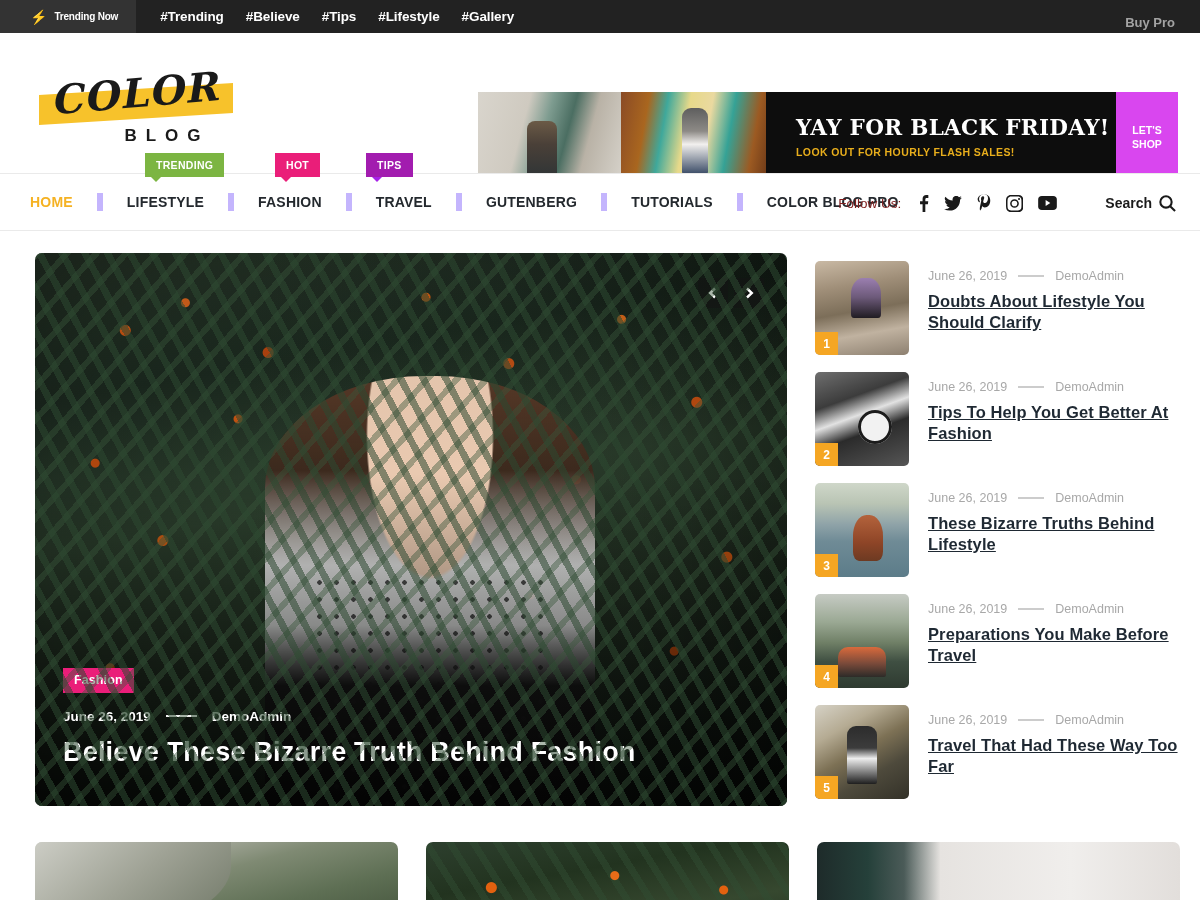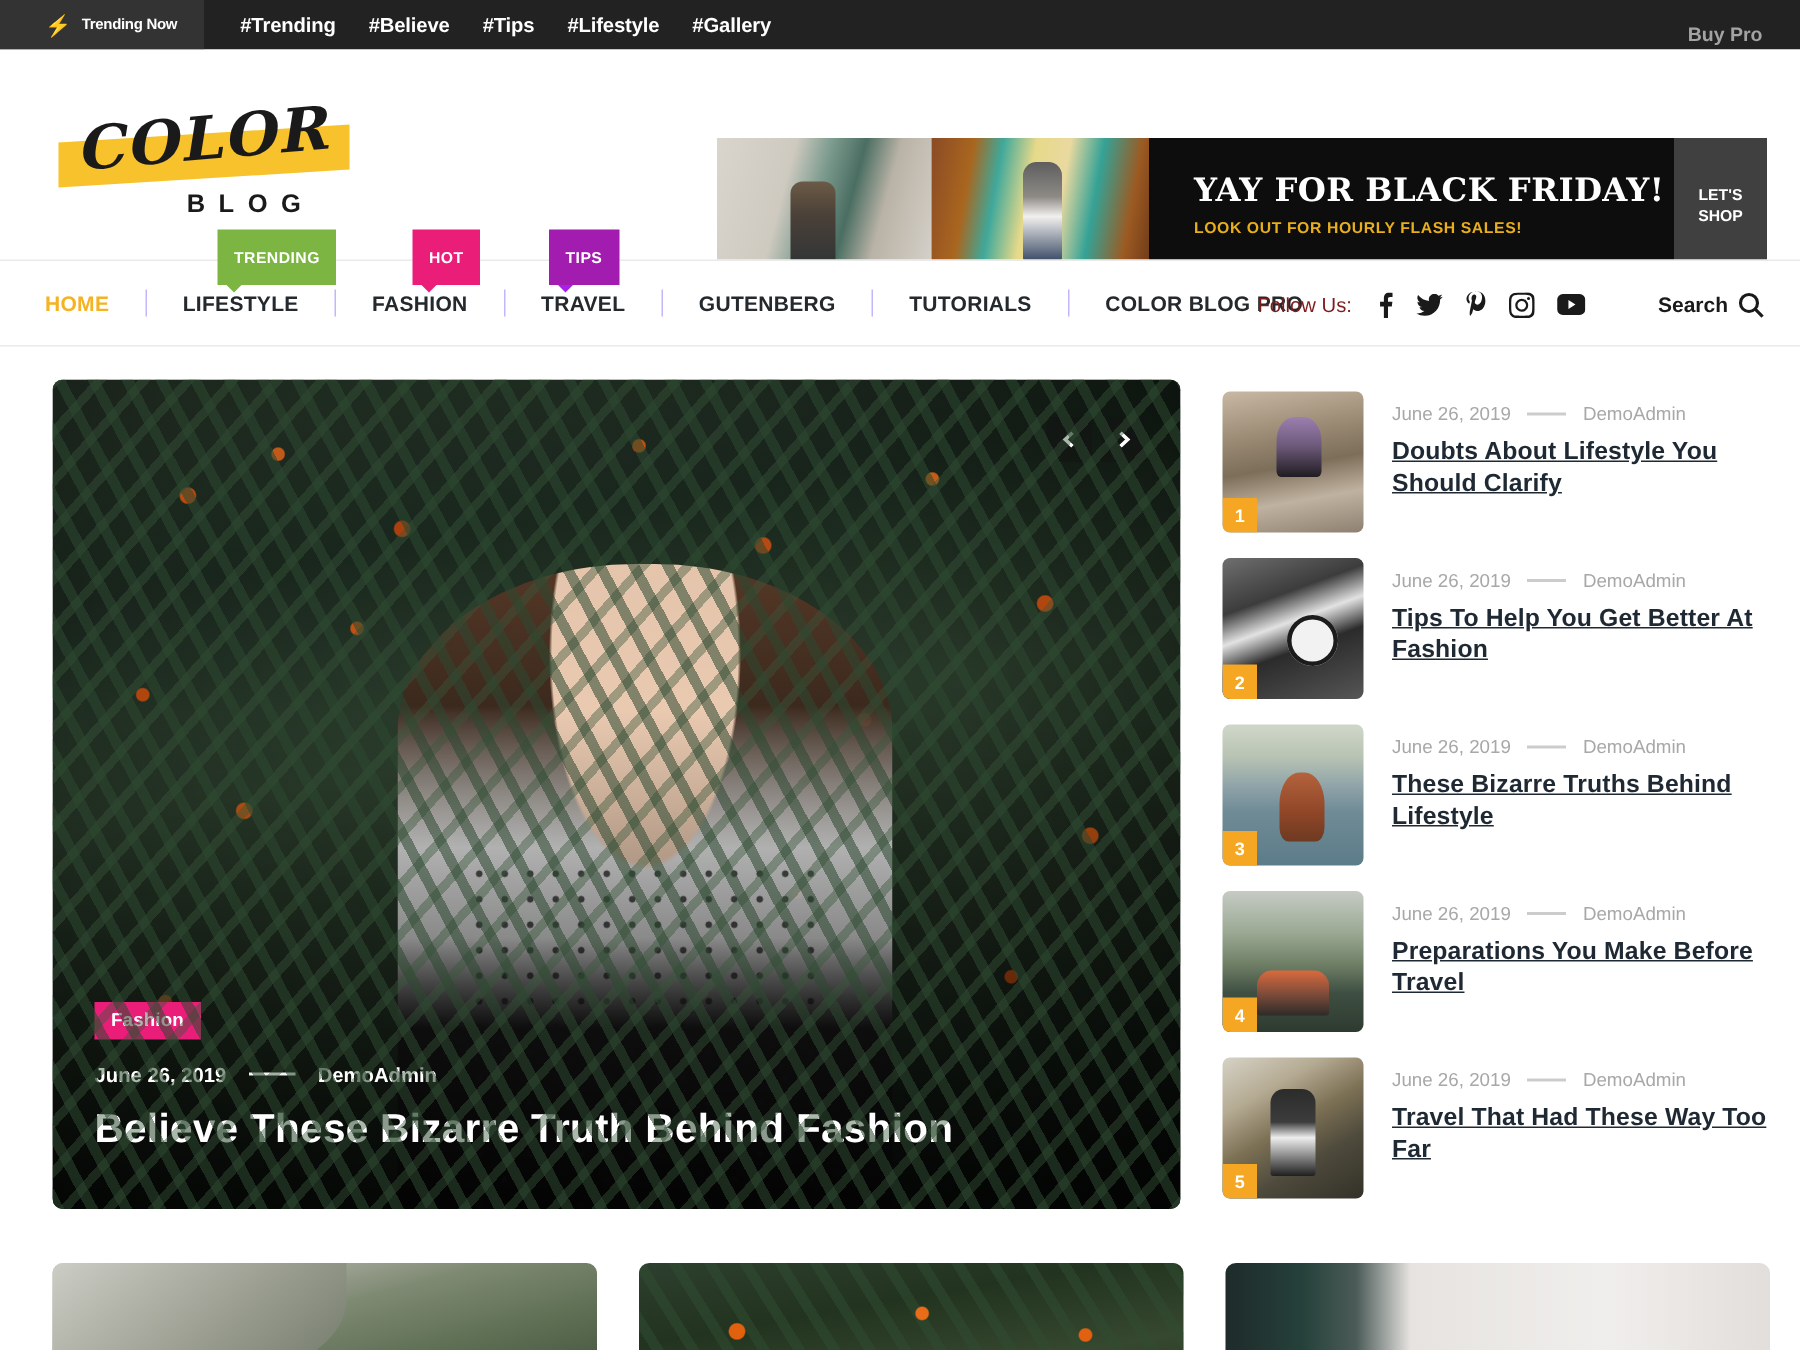--- a/index.html
+++ b/index.html
@@ -108,56 +108,56 @@
   .banner-title {
     font-family: "DejaVu Serif", serif;
     color: #ffffff; font-size: 21.5px; font-weight: bold;
     letter-spacing: 0.3px; line-height: 1.1;
   }
   .banner-sub {
     color: #e8ae1c; font-size: 10.5px; font-weight: bold;
     letter-spacing: 0.4px; margin-top: 7px;
   }
   .banner-cta {
-    flex: 0 0 62px; background: #404040;
+    flex: 0 0 62px; background: #d946ef;
     display: flex; flex-direction: column; align-items: center; justify-content: center;
     color: #ffffff; font-size: 10.5px; font-weight: bold; line-height: 1.35;
     text-align: center;
   }
 
   
   .navbar {
     height: 58px;
     border-top: 1px solid #eaeaea;
     border-bottom: 1px solid #eaeaea;
     display: flex; align-items: center;
     padding: 0 24px 0 30px;
     position: relative;
     background: #fff;
   }
   .nav-badges { position: absolute; top: -21px; left: 0; width: 100%; height: 22px; }
   .nav-badge {
     position: absolute; top: 0;
-    height: 37px; padding: 0 11px;
+    height: 24px; padding: 0 11px;
     display: flex; align-items: center; justify-content: flex-end;
     color: #ffffff; font-size: 10.5px; font-weight: bold; letter-spacing: 0.3px;
     white-space: nowrap;
   }
   .nav-badge::after {
     content: ""; position: absolute; left: 6px; bottom: -5px;
     border-left: 5px solid transparent;
     border-right: 5px solid transparent;
     border-top: 5px solid currentColor;
   }
   .nav-menu { display: flex; align-items: center; }
   .nav-item {
     font-size: 14px; font-weight: bold; color: #24292e;
     letter-spacing: 0.2px; white-space: nowrap;
     padding: 0 24px;
-    border-right: 1px solid #c4b5fd;
+    border-right: 6px solid #c4b5fd;
     line-height: 18px;
   }
   .nav-item:first-child { padding-left: 0; }
   .nav-item:last-child { border-right: none; padding-right: 0; }
   .nav-item.active { color: #f5b223; }
 
   .nav-right {
     position: absolute; right: 24px; top: 0; height: 58px;
     display: flex; align-items: center; gap: 0;
   }

